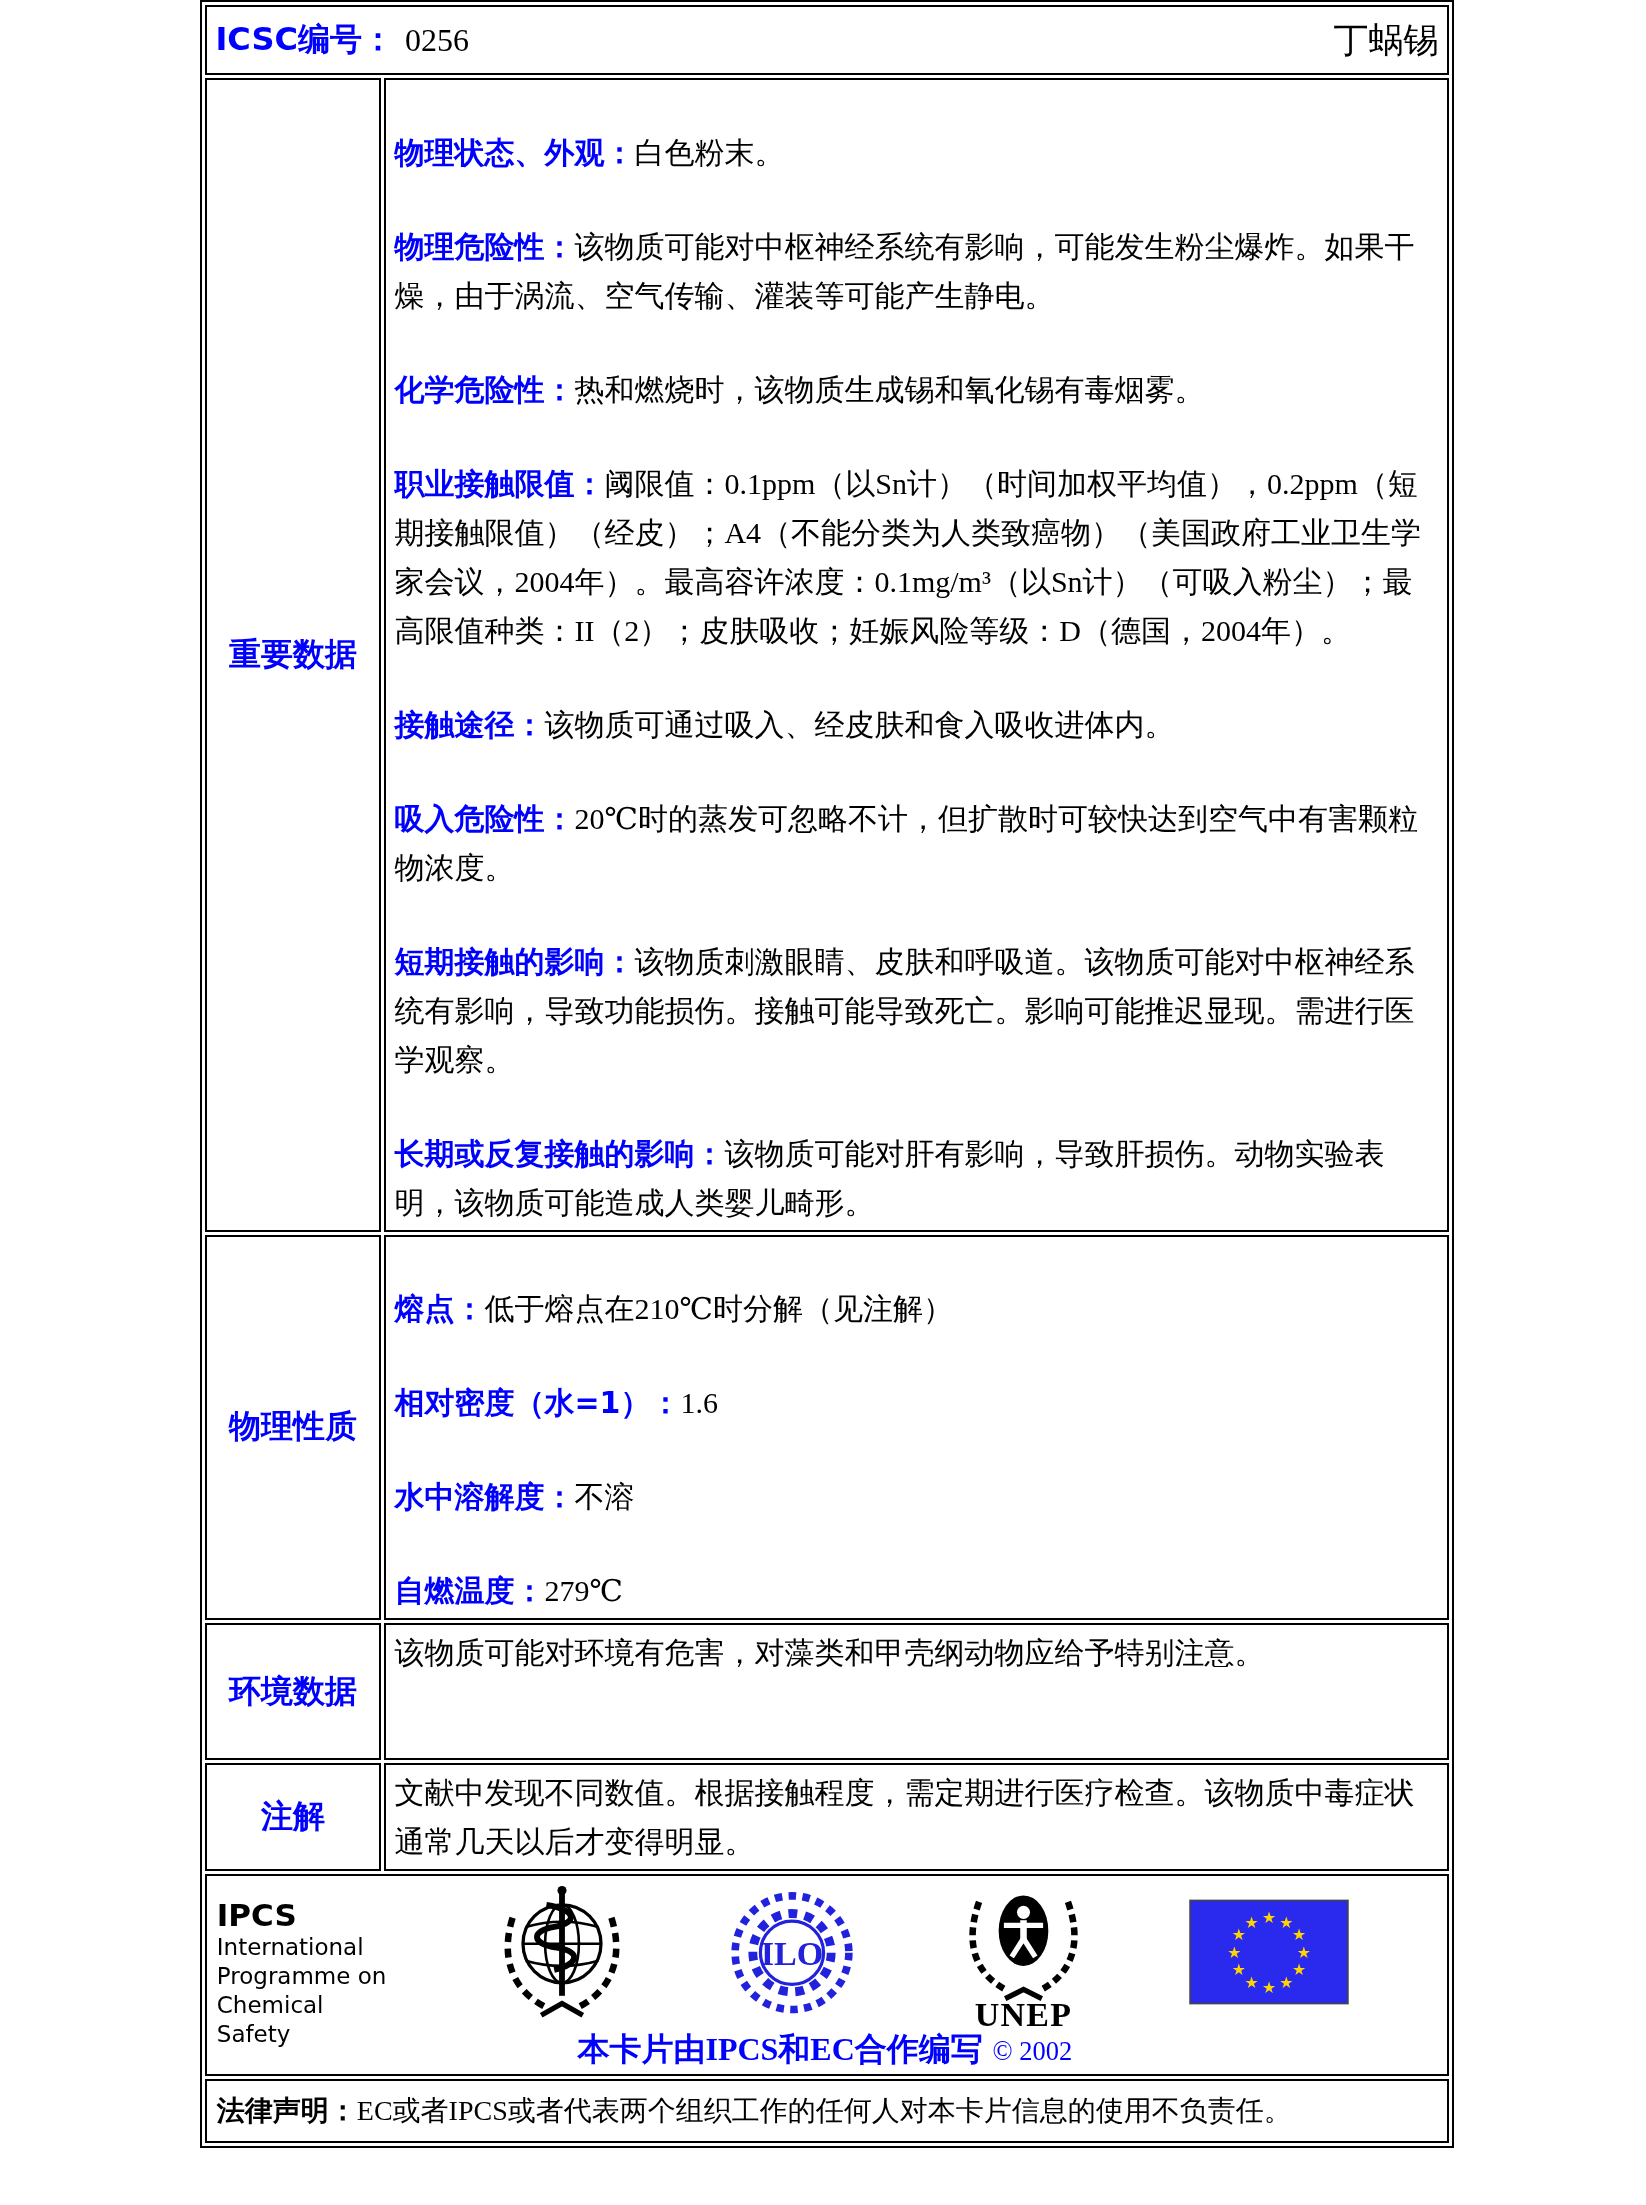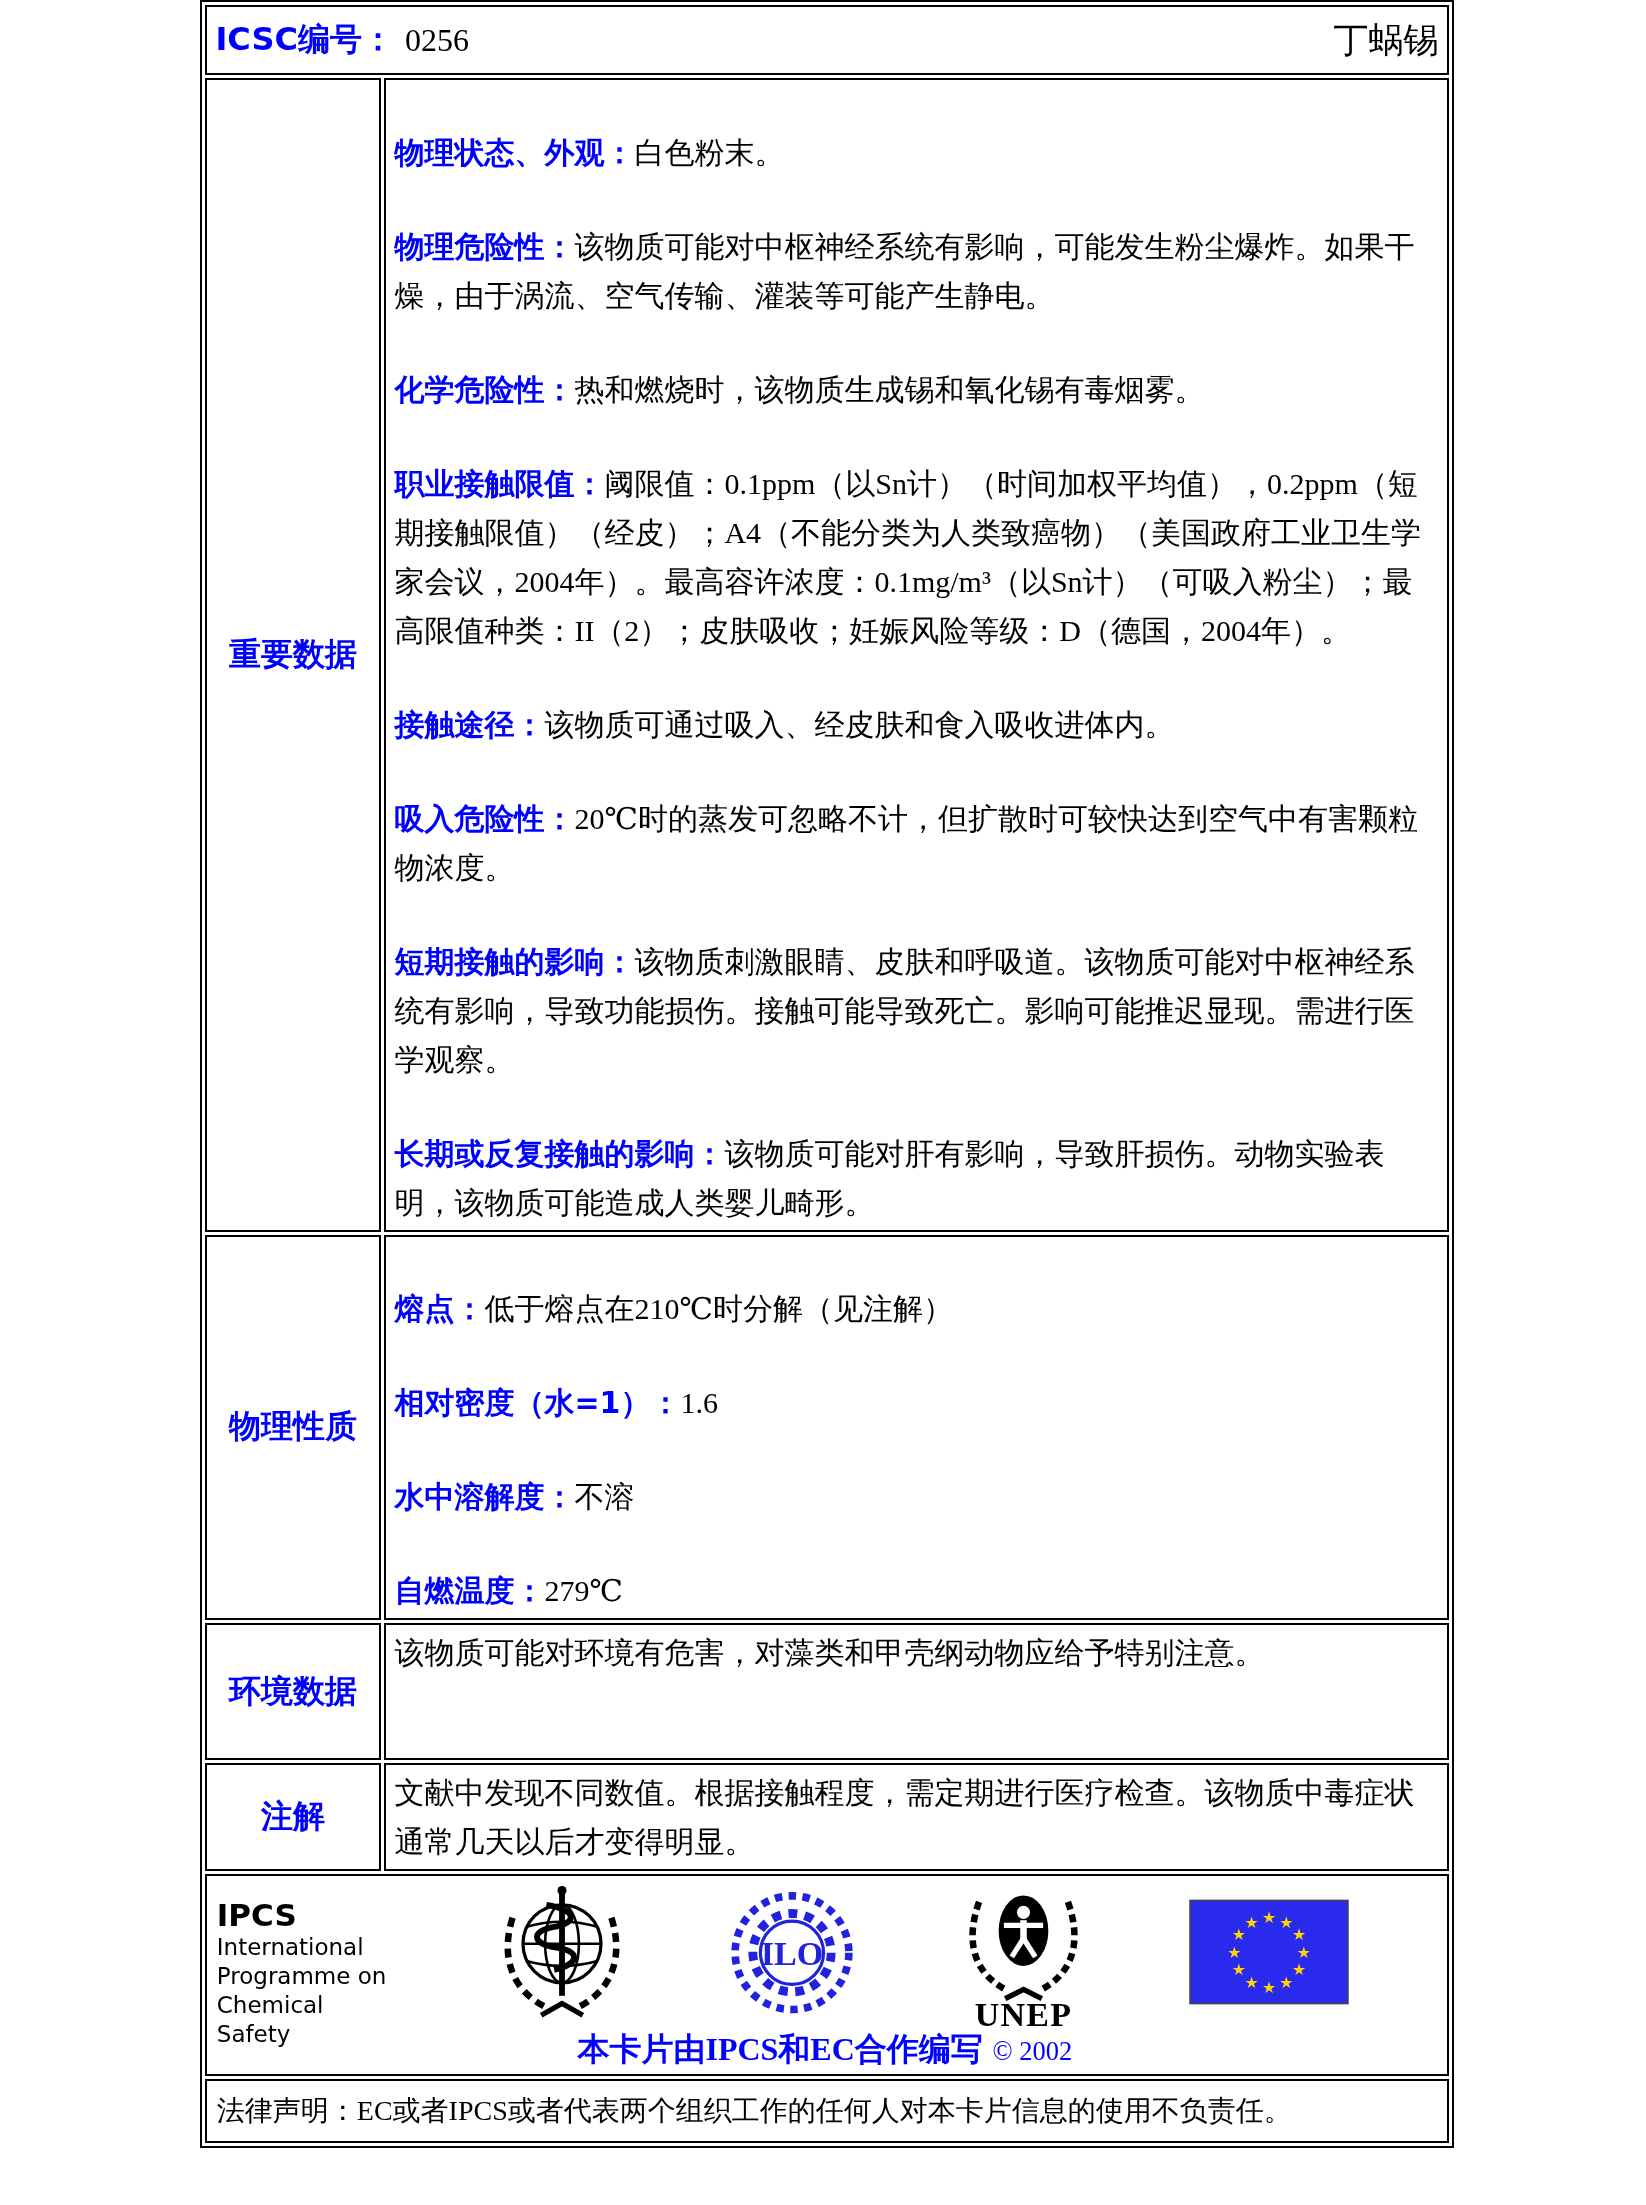--- a/index.html
+++ b/index.html
@@ -47,21 +47,21 @@
   .ipcs-line{font-size:23px;line-height:29px;}
   .logo{display:block;}
   .who-logo{width:136px;height:143px;margin-top:2.8px;}
   .ilo-logo{width:132px;height:139px;margin-top:5.6px;}
   .unep-logo{width:139px;height:149px;}
   .eu-flag{width:160px;height:106px;margin-top:18px;margin-right:84px;}
   .eu-star{fill:var(--star);font-size:15px;text-anchor:middle;font-family:"DejaVu Sans",sans-serif;}
   .footer-caption{text-align:center;font-size:32px;font-weight:bold;color:var(--blue);line-height:39px;}
   .footer-caption .copy{font-weight:normal;font-size:26.5px;padding-left:9.8px;}
   td.legal-cell{height:64px;vertical-align:middle;padding:0 9.8px;font-size:28px;}
-  .legal-lab{font-family:"DejaVu Sans","Liberation Sans",sans-serif;font-weight:normal;}
+  .legal-lab{font-family:"DejaVu Sans","Liberation Sans",sans-serif;font-weight:bold;}
   .ilo-letters{fill:var(--ilo);font-family:"Liberation Serif","DejaVu Serif",serif;font-weight:bold;font-size:27px;text-anchor:middle;}
   .unep-word{fill:#000;font-family:"Liberation Serif","DejaVu Serif",serif;font-weight:bold;font-size:26px;text-anchor:middle;letter-spacing:1px;}
 </style>
 </head>
 <body>
 
 <div class="page">
 
 
   <table class="card">

